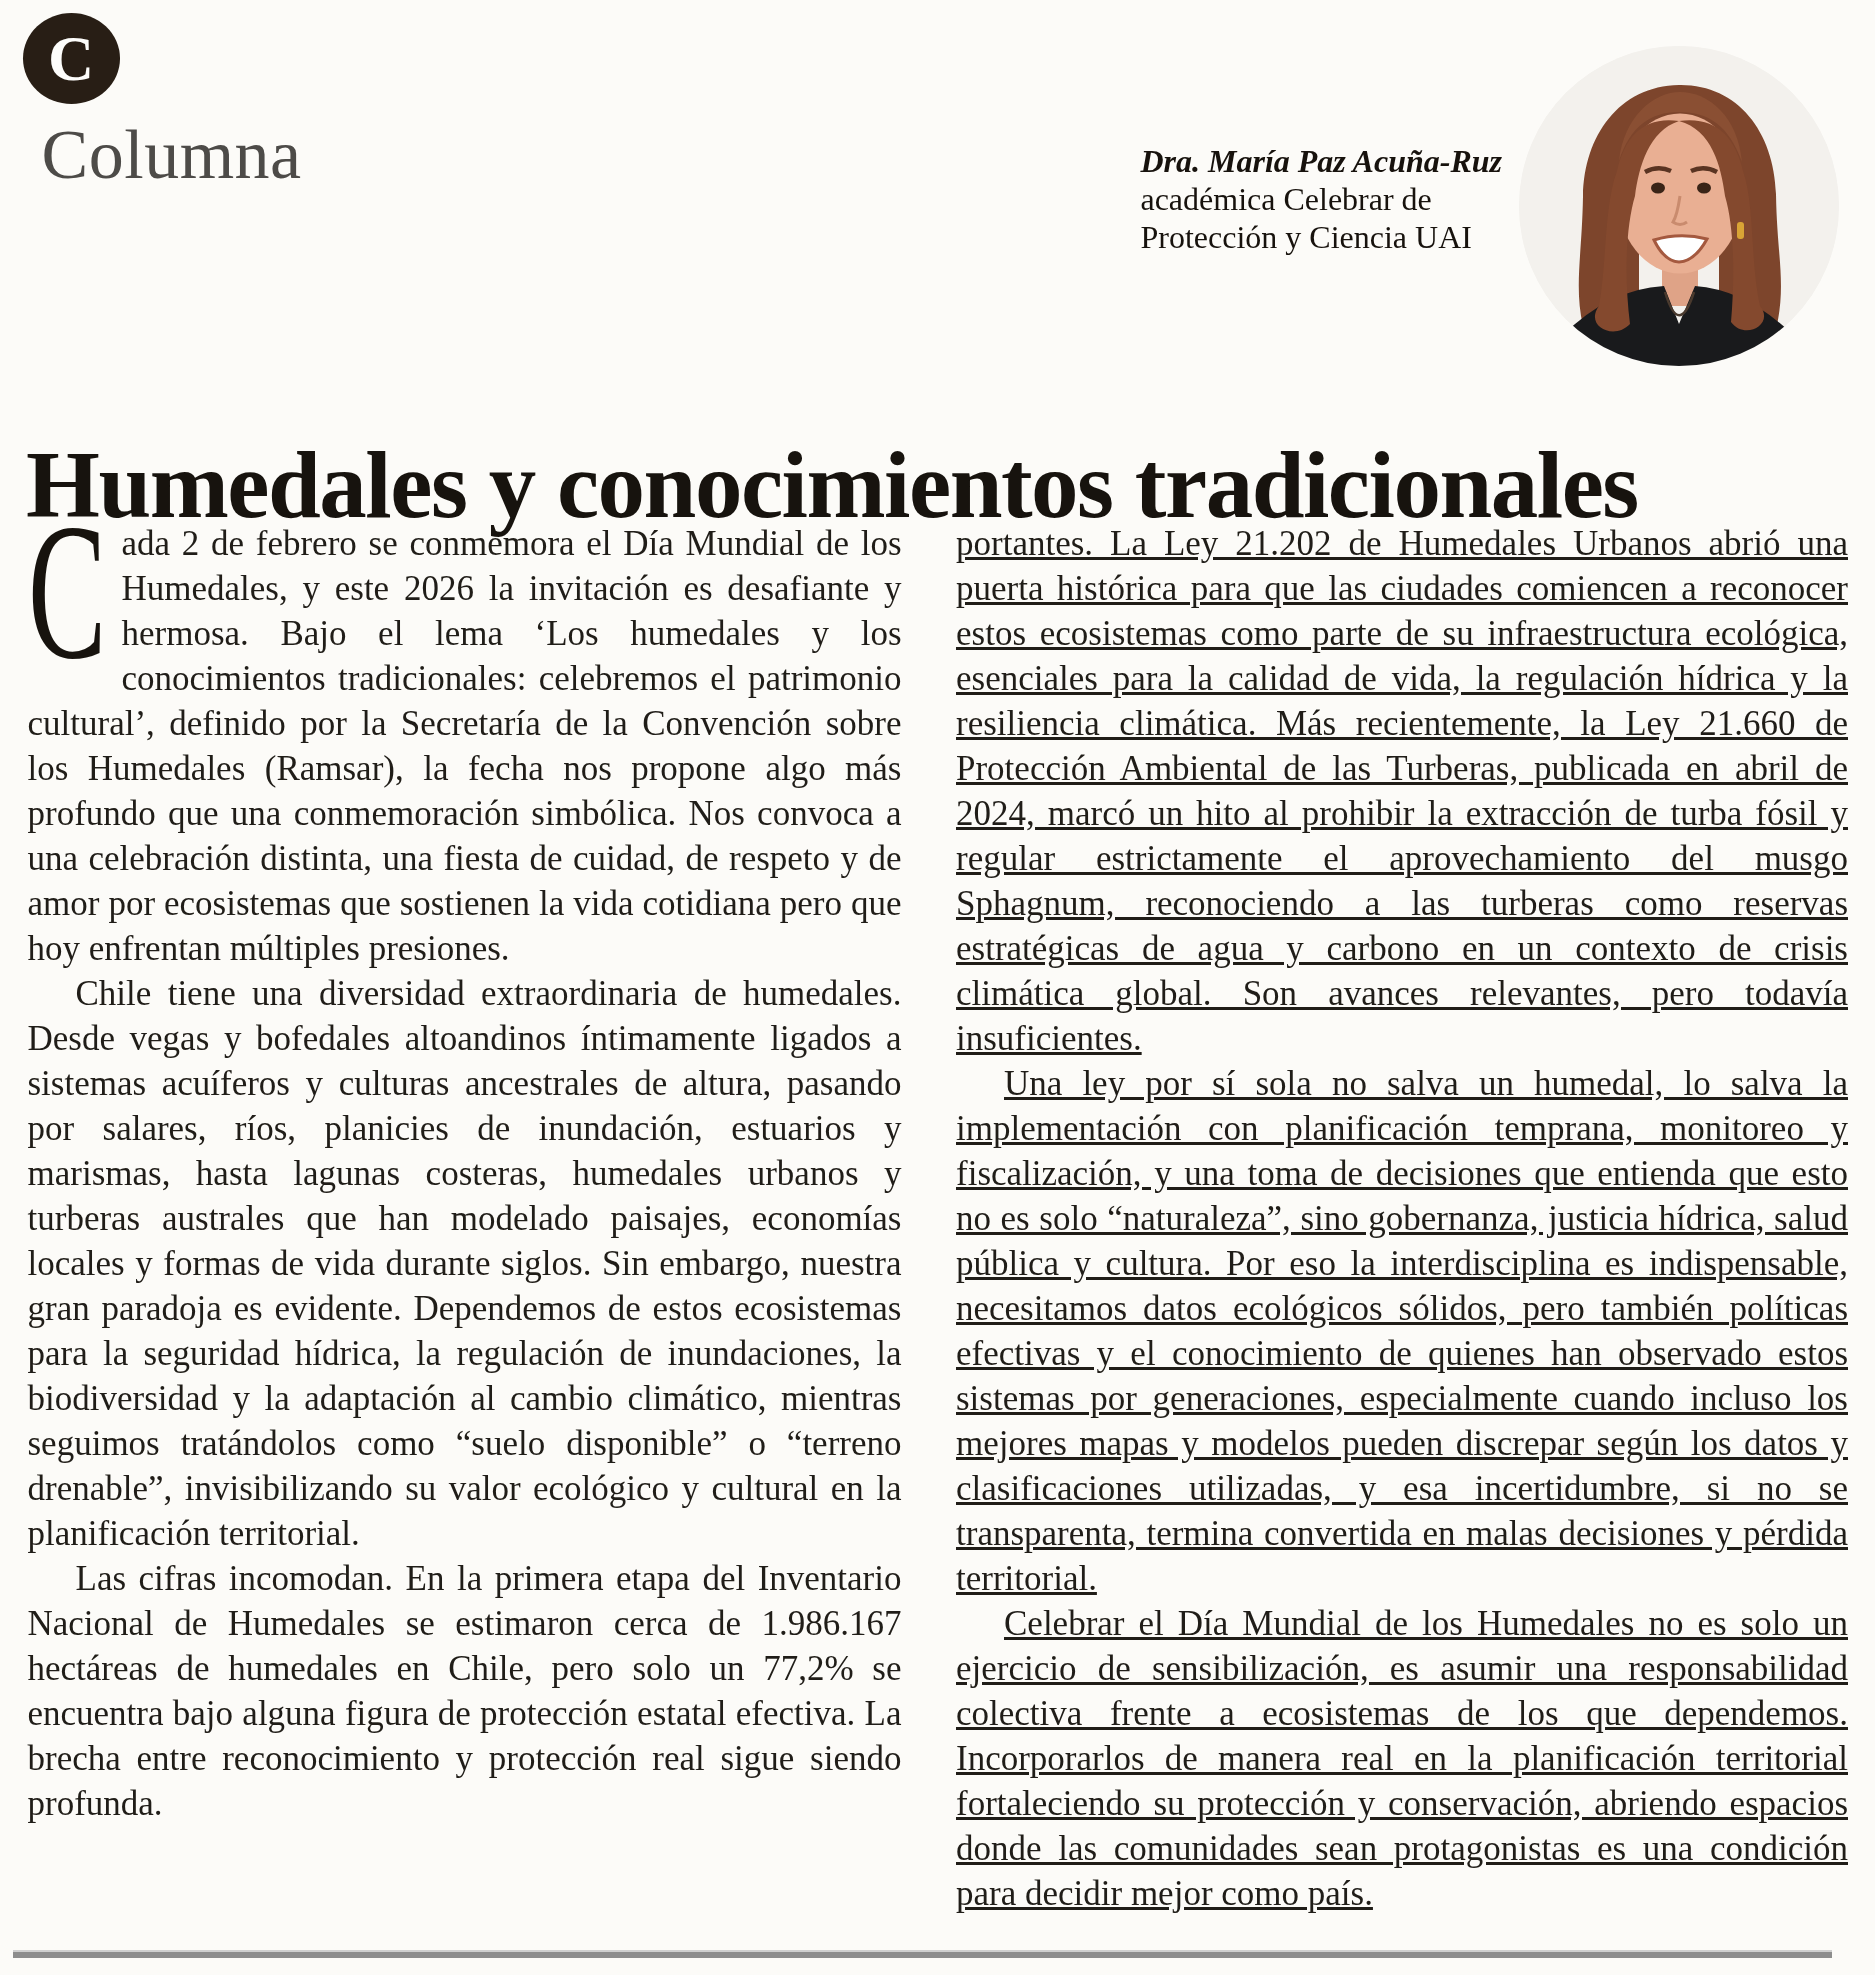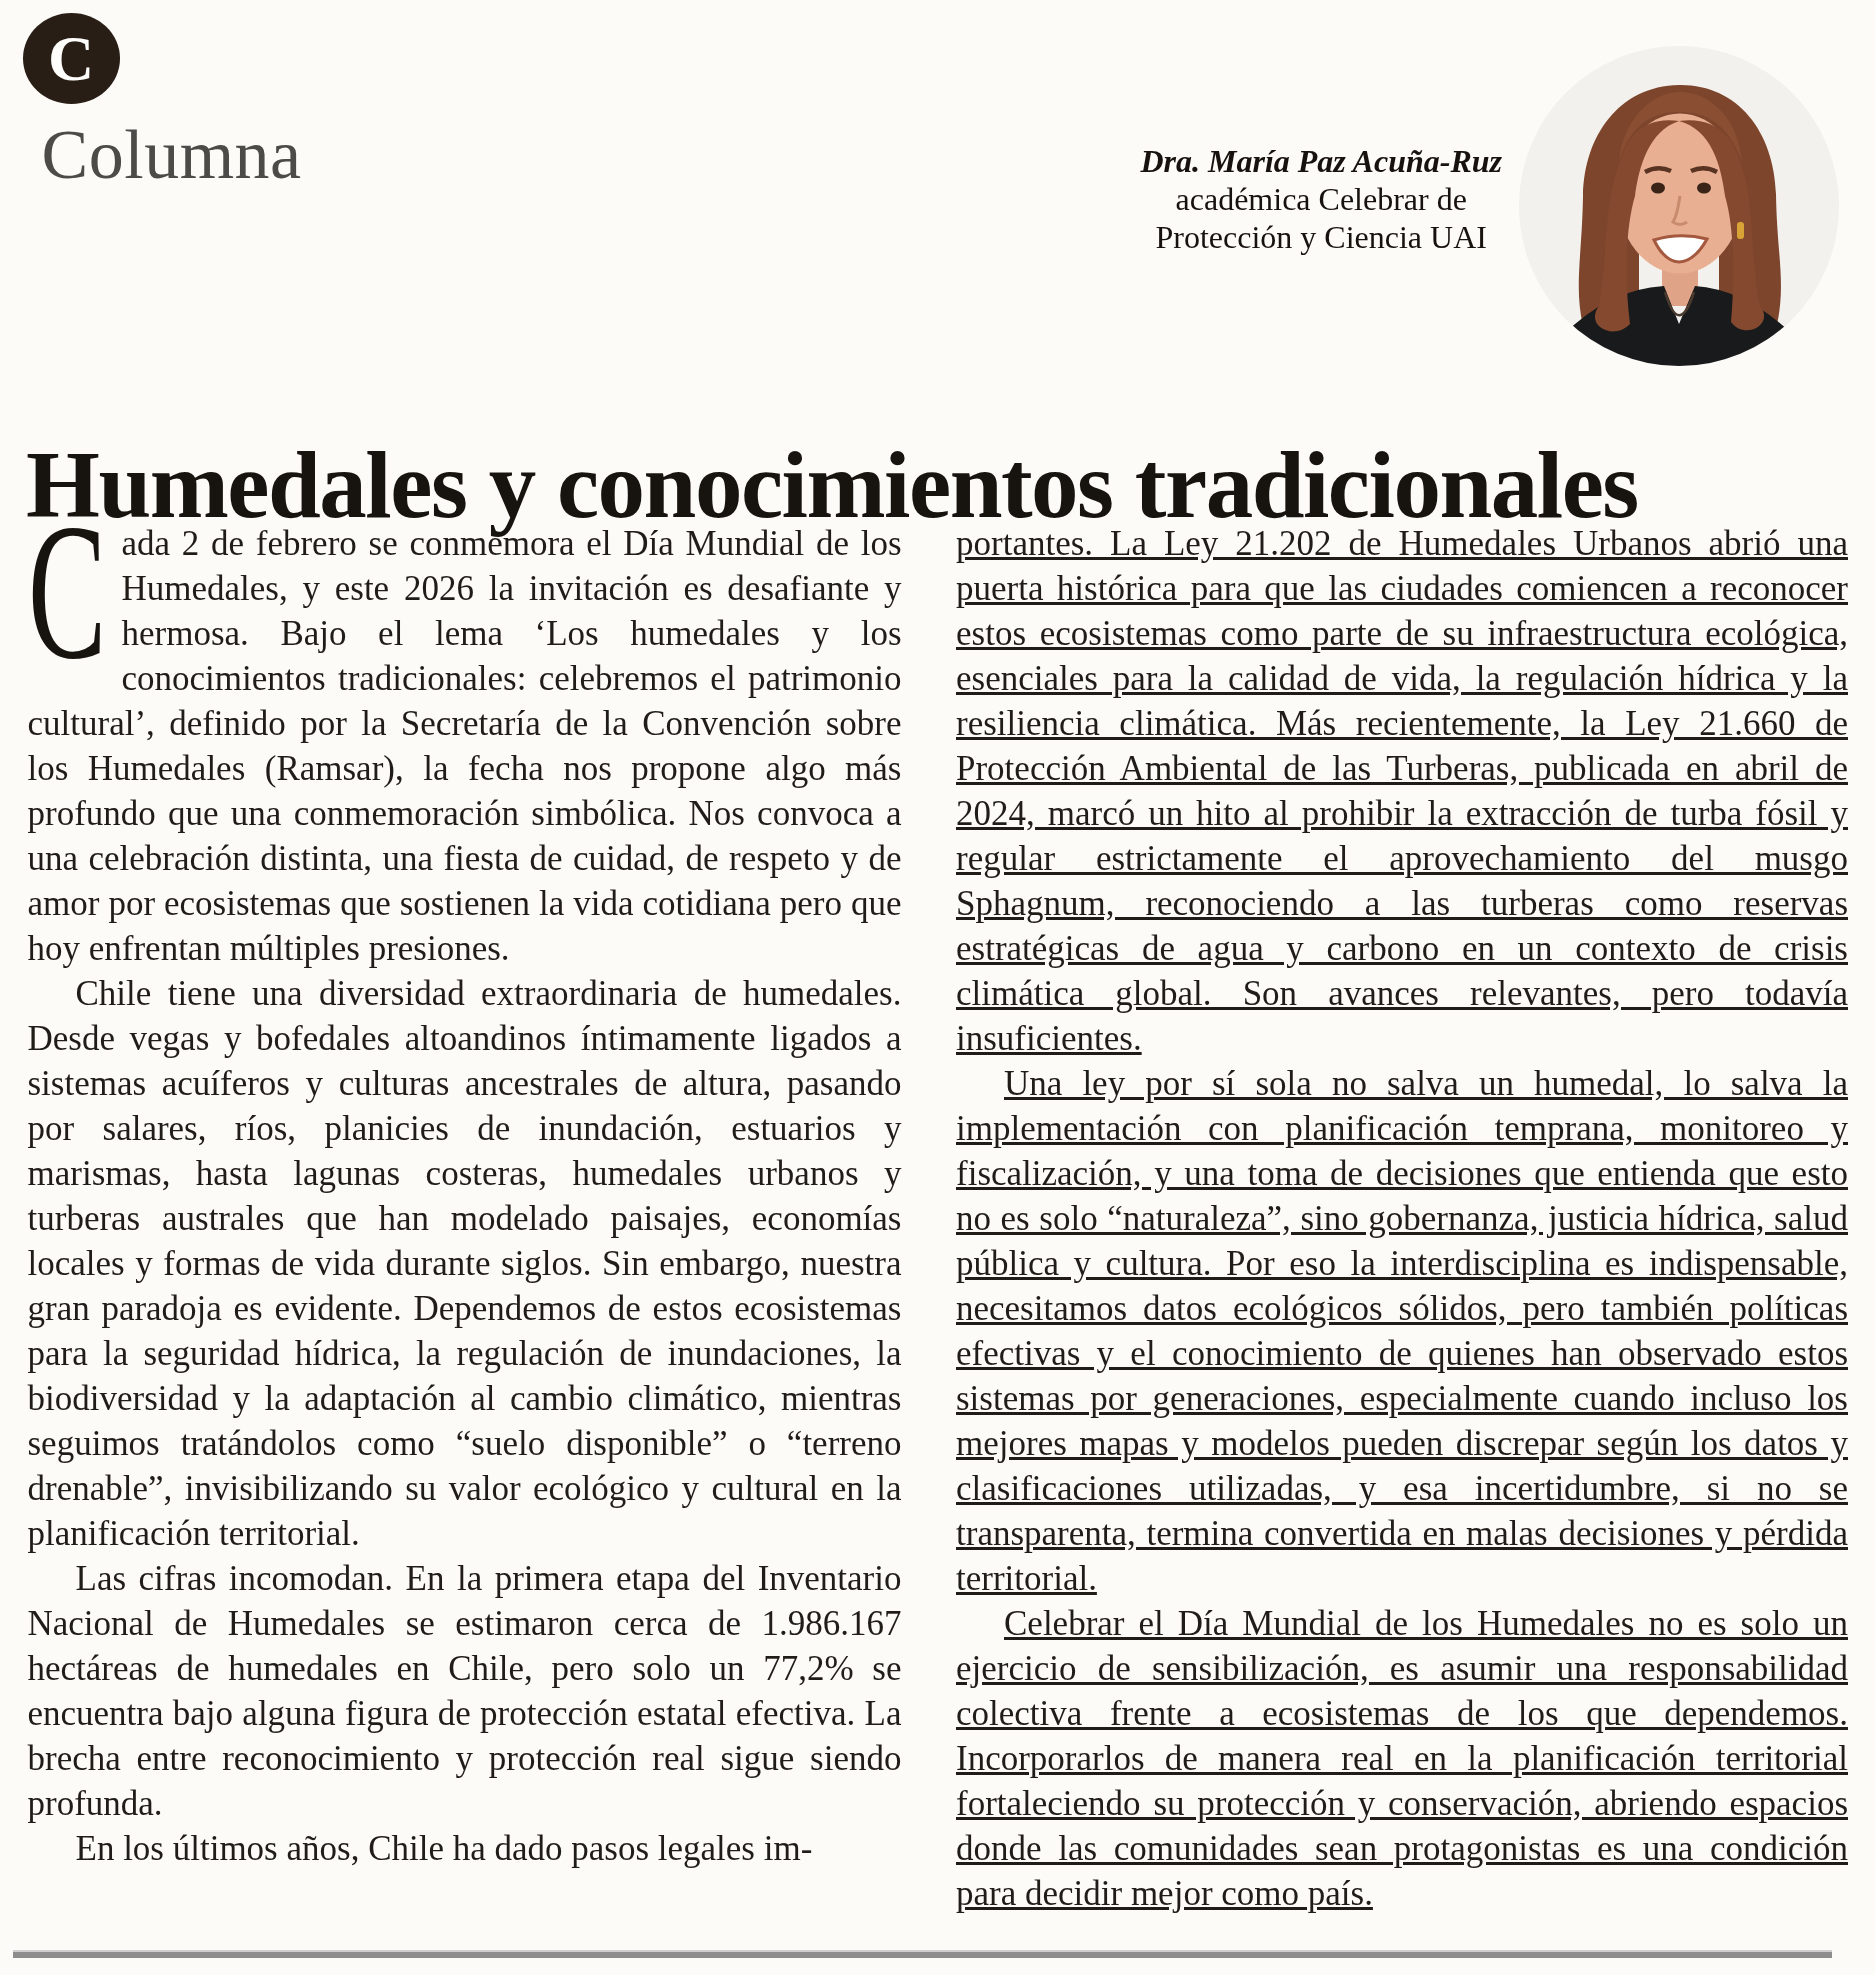--- a/index.html
+++ b/index.html
@@ -14,21 +14,21 @@
     border-radius:50%;background:#281e15;color:#fdfdfb;
     display:flex;align-items:center;justify-content:center;
     font-size:64px;font-weight:bold;
   }
   .section-label{
     position:absolute;left:27.5px;top:116px;
     font-size:70px;color:#4d4b48;letter-spacing:0.5px;line-height:1.1;margin-left:14px;
   }
   
   .byline{
-    position:absolute;right:373px;top:142px;text-align:center;
+    position:absolute;right:373px;top:142px;text-align:left;
     color:#17120d;font-size:32px;line-height:38px;
   }
   .byline .author{font-weight:bold;font-style:italic;}
   
   .author-photo{
     position:absolute;left:1519px;top:46px;width:320px;height:320px;
     border-radius:50%;overflow:hidden;background:#f3f1ed;
   }
   .author-photo svg{display:block;width:100%;height:100%;}
   
@@ -109,21 +109,20 @@
 <h1 class="headline">Humedales y conocimientos tradicionales</h1>
 
 <div class="col col-left">
   <p>
     <span class="dropcap">
         <span>C</span>
       </span><span>ada 2 de febrero se conmemora el Día Mundial de los Humedales, y este 2026 la invitación es desafiante y hermosa. Bajo el lema ‘Los humedales y los conocimientos tradicionales: celebremos el patrimonio cultural’, definido por la Secretaría de la Convención sobre los Humedales (Ramsar), la fecha nos propone algo más profundo que una conmemoración simbólica. Nos convoca a una celebración distinta, una fiesta de cuidad, de respeto y de amor por ecosistemas que sostienen la vida cotidiana pero que hoy enfrentan múltiples presiones.</span>
   </p>
   <p class="indent">Chile tiene una diversidad extraordinaria de humedales. Desde vegas y bofedales altoandinos íntimamente ligados a sistemas acuíferos y culturas ancestrales de altura, pasando por salares, ríos, planicies de inundación, estuarios y marismas, hasta lagunas costeras, humedales urbanos y turberas australes que han modelado paisajes, economías locales y formas de vida durante siglos. Sin embargo, nuestra gran paradoja es evidente. Dependemos de estos ecosistemas para la seguridad hídrica, la regulación de inundaciones, la biodiversidad y la adaptación al cambio climático, mientras seguimos tratándolos como “suelo disponible” o “terreno drenable”, invisibilizando su valor ecológico y cultural en la planificación territorial.</p>
   <p class="indent">Las cifras incomodan. En la primera etapa del Inventario Nacional de Humedales se estimaron cerca de 1.986.167 hectáreas de humedales en Chile, pero solo un 77,2% se encuentra bajo alguna figura de protección estatal efectiva. La brecha entre reconocimiento y protección real sigue siendo profunda.</p>
-  <p class="indent">En los últimos años, Chile ha dado pasos legales im-</p>
 </div>
 
 <div class="col col-right">
   <p>portantes. La Ley 21.202 de Humedales Urbanos abrió una puerta histórica para que las ciudades comiencen a reconocer estos ecosistemas como parte de su infraestructura ecológica, esenciales para la calidad de vida, la regulación hídrica y la resiliencia climática. Más recientemente, la Ley 21.660 de Protección Ambiental de las Turberas, publicada en abril de 2024, marcó un hito al prohibir la extracción de turba fósil y regular estrictamente el aprovechamiento del musgo Sphagnum, reconociendo a las turberas como reservas estratégicas de agua y carbono en un contexto de crisis climática global. Son avances relevantes, pero todavía insuficientes.</p>
   <p class="indent">Una ley por sí sola no salva un humedal, lo salva la implementación con planificación temprana, monitoreo y fiscalización, y una toma de decisiones que entienda que esto no es solo “naturaleza”, sino gobernanza, justicia hídrica, salud pública y cultura. Por eso la interdisciplina es indispensable, necesitamos datos ecológicos sólidos, pero también políticas efectivas y el conocimiento de quienes han observado estos sistemas por generaciones, especialmente cuando incluso los mejores mapas y modelos pueden discrepar según los datos y clasificaciones utilizadas, y esa incertidumbre, si no se transparenta, termina convertida en malas decisiones y pérdida territorial.</p>
   <p class="indent">Celebrar el Día Mundial de los Humedales no es solo un ejercicio de sensibilización, es asumir una responsabilidad colectiva frente a ecosistemas de los que dependemos. Incorporarlos de manera real en la planificación territorial fortaleciendo su protección y conservación, abriendo espacios donde las comunidades sean protagonistas es una condición para decidir mejor como país.</p>
 </div>
 
 <div class="bottom-rule"></div>
 

